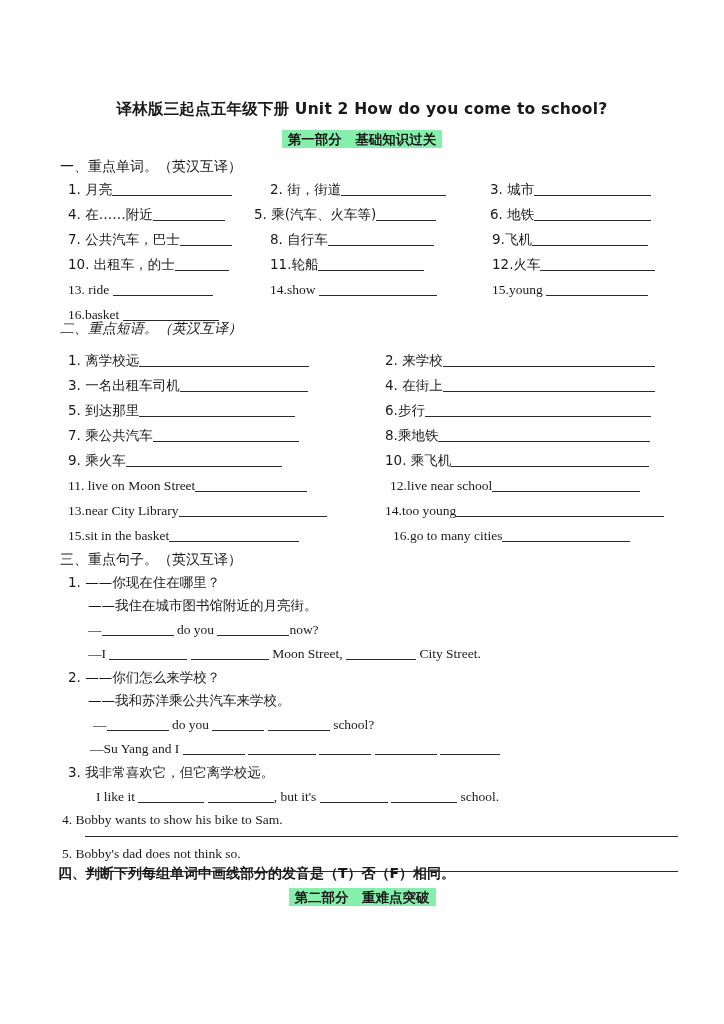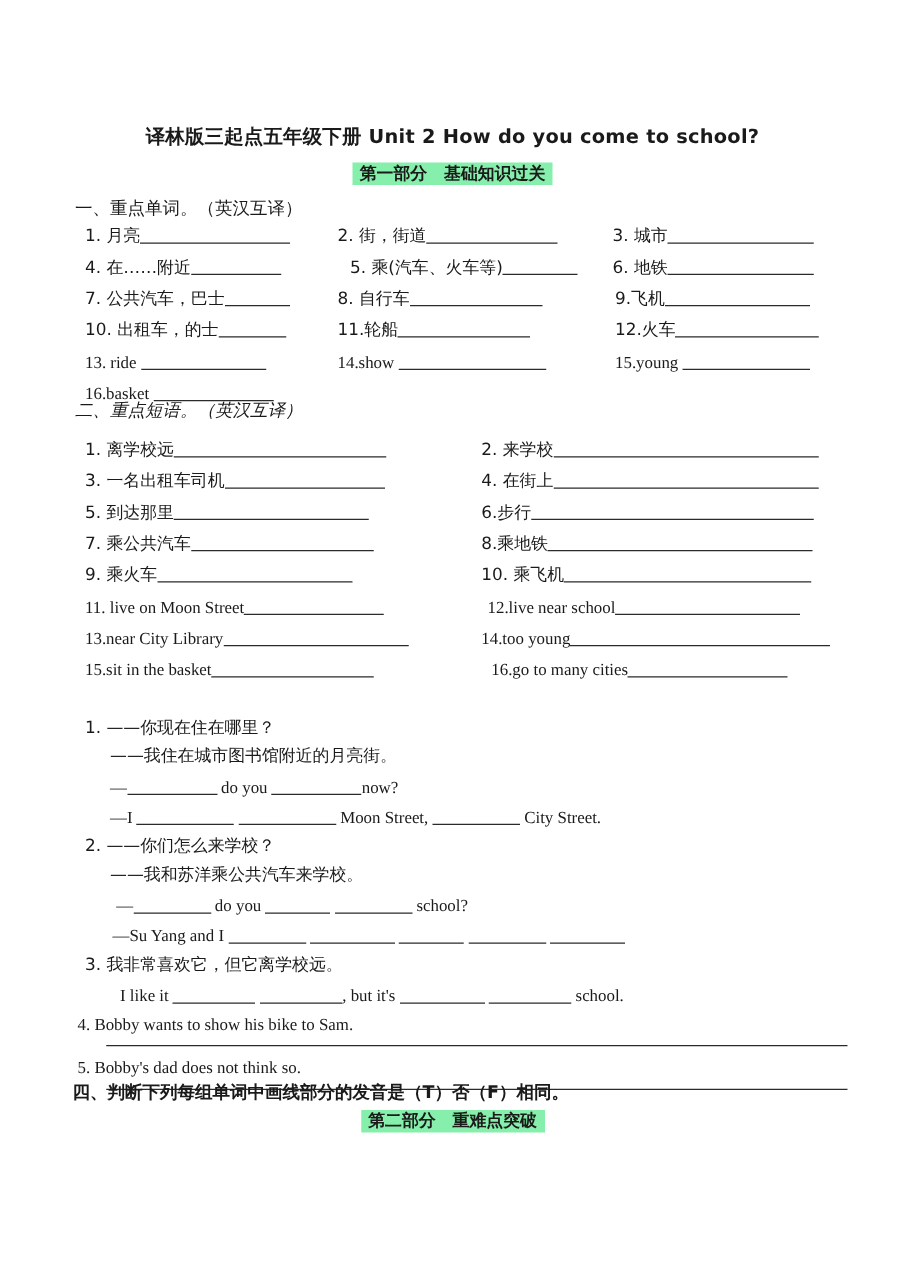--- a/index.html
+++ b/index.html
@@ -111,21 +111,21 @@
   </div>
   <div class="item cn" style="left:490px; top:183px;">
     <span>3.</span>
     <span>城市</span><span class="ul" style="width:117px;"></span>
   </div>
 
   <div class="item cn" style="left:68px;  top:208px;">
     <span>4.</span>
     <span>在……附近</span><span class="ul" style="width:72px;"></span>
   </div>
-  <div class="item cn" style="left:280px; top:208px;">
+  <div class="item cn" style="left:254px; top:208px;">
     <span>5.</span>
     <span>乘(汽车、火车等)</span><span class="ul" style="width:60px;"></span>
   </div>
   <div class="item cn" style="left:490px; top:208px;">
     <span>6.</span>
     <span>地铁</span><span class="ul" style="width:117px;"></span>
   </div>
 
   <div class="item cn" style="left:68px;  top:233px;">
     <span>7.</span>
@@ -229,20 +229,21 @@
     <span>14.</span><span>too young</span><span class="ul" style="width:208px;"></span>
   </div>
 
   <div class="item" style="left:68px;  top:529px;">
     <span>15.</span><span>sit in the basket</span><span class="ul" style="width:130px;"></span>
   </div>
   <div class="item" style="left:393px; top:529px;">
     <span>16.</span><span>go to many cities</span><span class="ul" style="width:128px;"></span>
   </div>
 
+  <div class="sec-head cn" style="top:551px;">三、重点句子。（英汉互译）</div>
 
   <div class="line cn" style="left:68px; top:576px;">
     <span>1.</span>
     <span>——你现在住在哪里？</span>
   </div>
   <div class="line cn" style="left:88px; top:599px;">——我住在城市图书馆附近的月亮街。</div>
   <div class="line" style="left:88px; top:623px;">
     <span>—</span><span class="ul" style="width:72px;"></span>
     <span>do you</span>
     <span class="ul" style="width:72px;"></span><span>now?</span>

